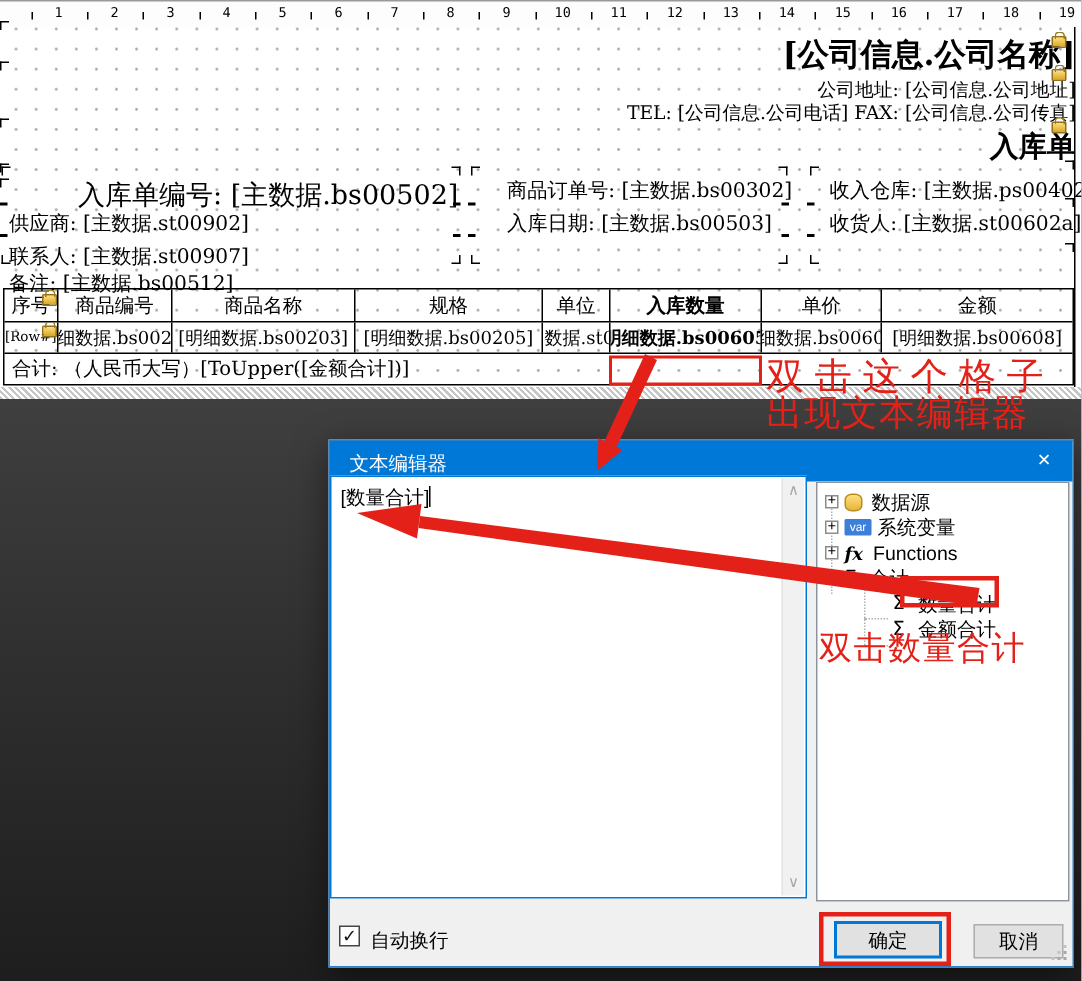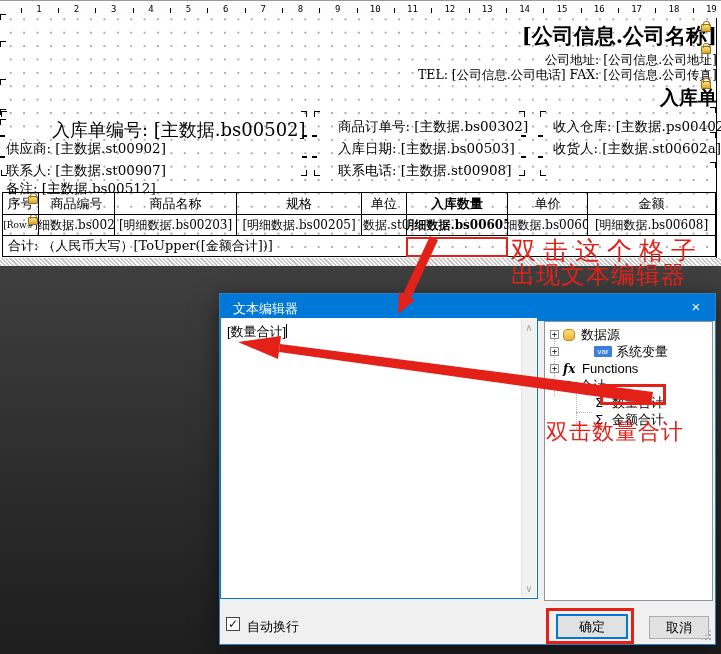--- a/index.html
+++ b/index.html
@@ -73,21 +73,21 @@
   .vscroll .up{top:3px;} .vscroll .dn{bottom:3px;}
   .treepanel{position:absolute;left:324px;top:27px;width:169px;height:280px;background:#fff;
              border:1px solid #8d939e;overflow:hidden;}
   .trow2{position:absolute;height:17px;display:flex;align-items:center;font-size:13px;color:#000;}
   .expander{width:9px;height:9px;border:1px solid #8c8c8c;background:#fff;font-size:9px;
             line-height:7px;text-align:center;margin-right:4px;color:#000;
             font-family:"DejaVu Sans Mono",monospace;}
   .db-icon{width:12px;height:12px;margin-right:6px;background:linear-gradient(#ffdf7e,#e8b43a);
            border:1px solid #b98c1f;border-radius:5px/4px;}
   .var-icon{width:18px;height:11px;margin-right:4px;background:#3d7edb;color:#fff;font-size:8px;
-            line-height:11px;text-align:center;border-radius:1px;margin-left:31px;}
+            line-height:11px;text-align:center;border-radius:1px;}
   .fx-icon{width:16px;margin-right:3px;font-style:italic;font-family:"DejaVu Serif",serif;
            font-size:12px;font-weight:bold;}
   .sigma-icon{width:14px;margin-right:3px;font-size:13px;font-family:"DejaVu Sans",sans-serif;}
   .dots-v{position:absolute;border-left:1px dotted #b2b2b2;width:0;}
   .dots-h{position:absolute;border-top:1px dotted #b2b2b2;height:0;}
   .checkbox{position:absolute;left:6px;top:323px;width:14px;height:14px;background:#fff;
             border:1px solid #444;font-size:12px;line-height:13px;text-align:center;color:#111;}
   .wrap-label{position:absolute;left:27px;top:324px;font-size:13px;color:#000;}
   .btn{position:absolute;background:#e1e1e1;text-align:center;font-size:13px;color:#000;}
   .btn-ok{left:336px;top:320px;width:72px;height:25px;border:2px solid #0078d7;line-height:21px;}
@@ -152,21 +152,20 @@
     <div class="rep center" style="top:49px;font-size:12.5px;">TEL: [公司信息.公司电话]  FAX: [公司信息.公司传真]</div>
     <div class="rep center" style="top:67px;font-size:19px;font-weight:bold;">入库单</div>
 
     <div class="rep" style="left:6px;top:100px;font-size:18px;margin-left:46px;">入库单编号: [主数据.bs00502]</div>
     <div class="rep" style="left:6px;top:122px;font-size:13.5px;">供应商: [主数据.st00902]</div>
     <div class="rep" style="left:6px;top:144px;font-size:13.5px;">联系人: [主数据.st00907]</div>
     <div class="rep" style="left:6px;top:162px;font-size:13.5px;">备注: [主数据.bs00512]</div>
 
     <div class="rep" style="left:338px;top:100px;font-size:13.5px;">商品订单号: [主数据.bs00302]</div>
     <div class="rep" style="left:338px;top:122px;font-size:13.5px;">入库日期: [主数据.bs00503]</div>
-    <div class="rep" style="left:338px;top:144px;font-size:13.5px;">联系电话: [主数据.st00908]</div>
 
     <div class="rep" style="left:553px;top:100px;font-size:13.5px;">收入仓库: [主数据.ps00402]</div>
     <div class="rep" style="left:553px;top:122px;font-size:13.5px;">收货人: [主数据.st00602a]</div>
   </div>
 
   <div class="mk tl" style="left:0;top:14px;"></div>
   <div class="mk tl" style="left:0;top:41px;"></div>
   <div class="mk tl" style="left:0;top:79px;"></div>
   <div class="mk tl" style="left:0;top:109px;"></div>
   <div class="mk tl" style="left:0;top:119px;"></div>

